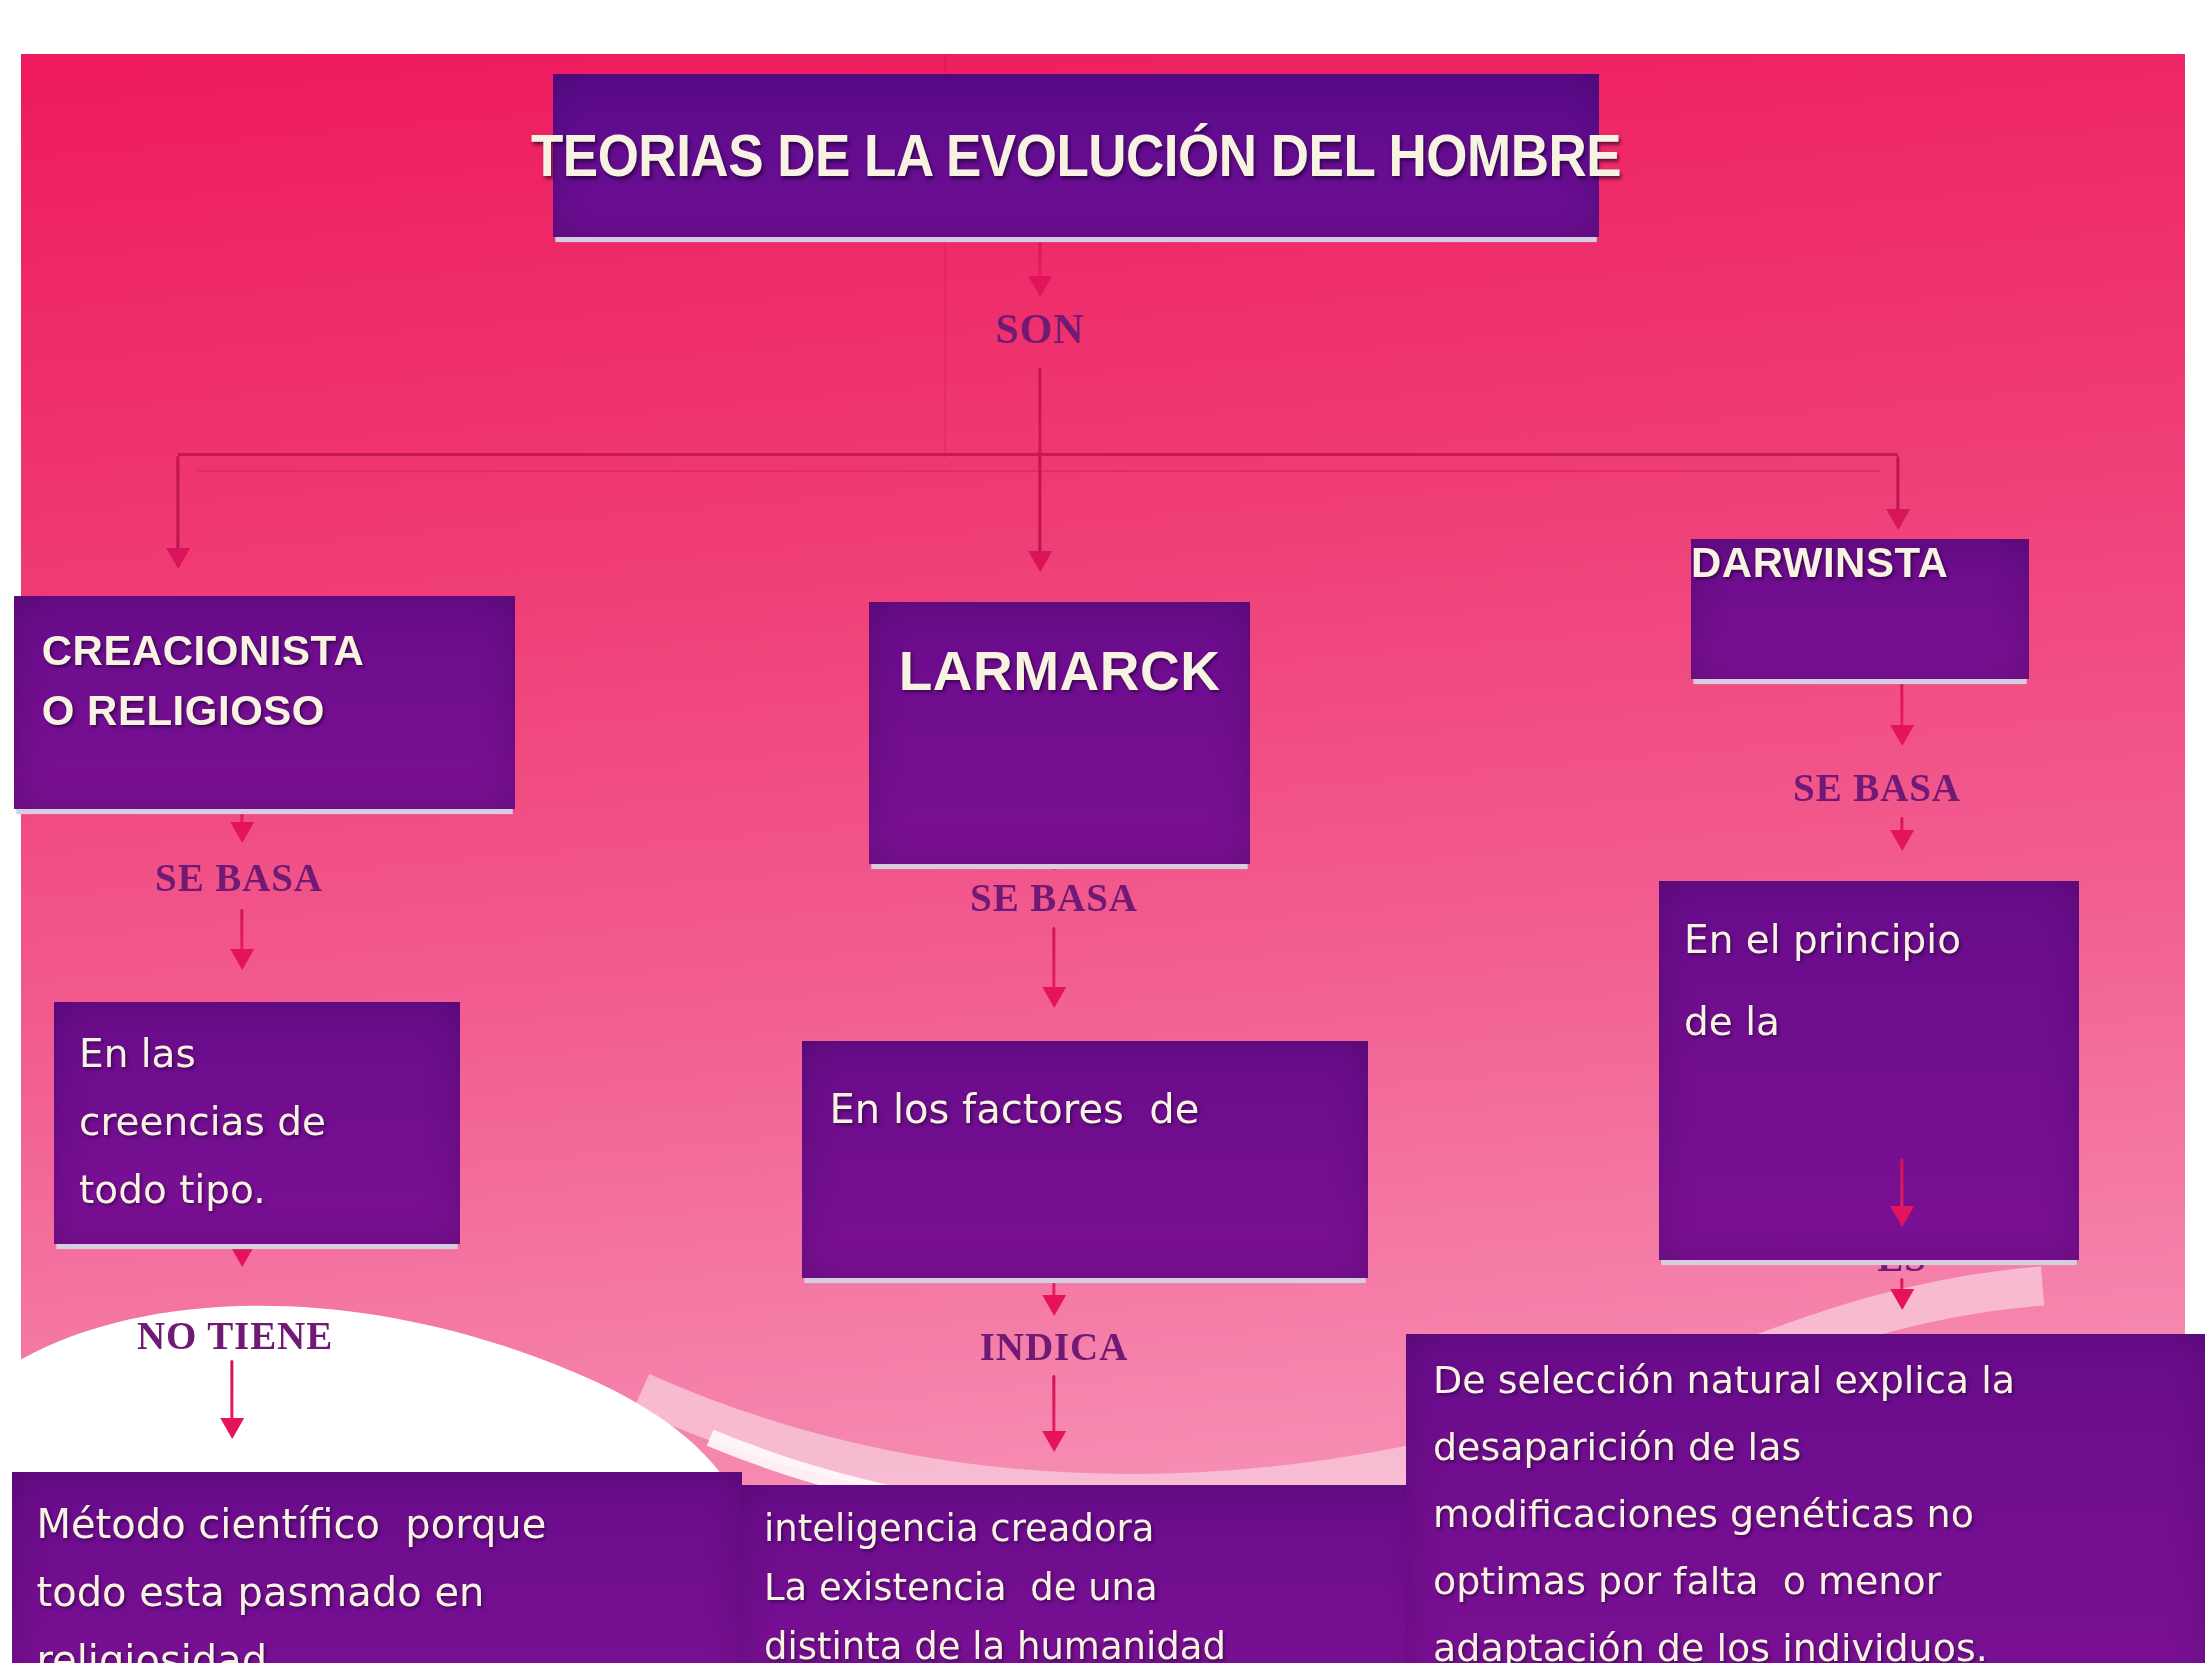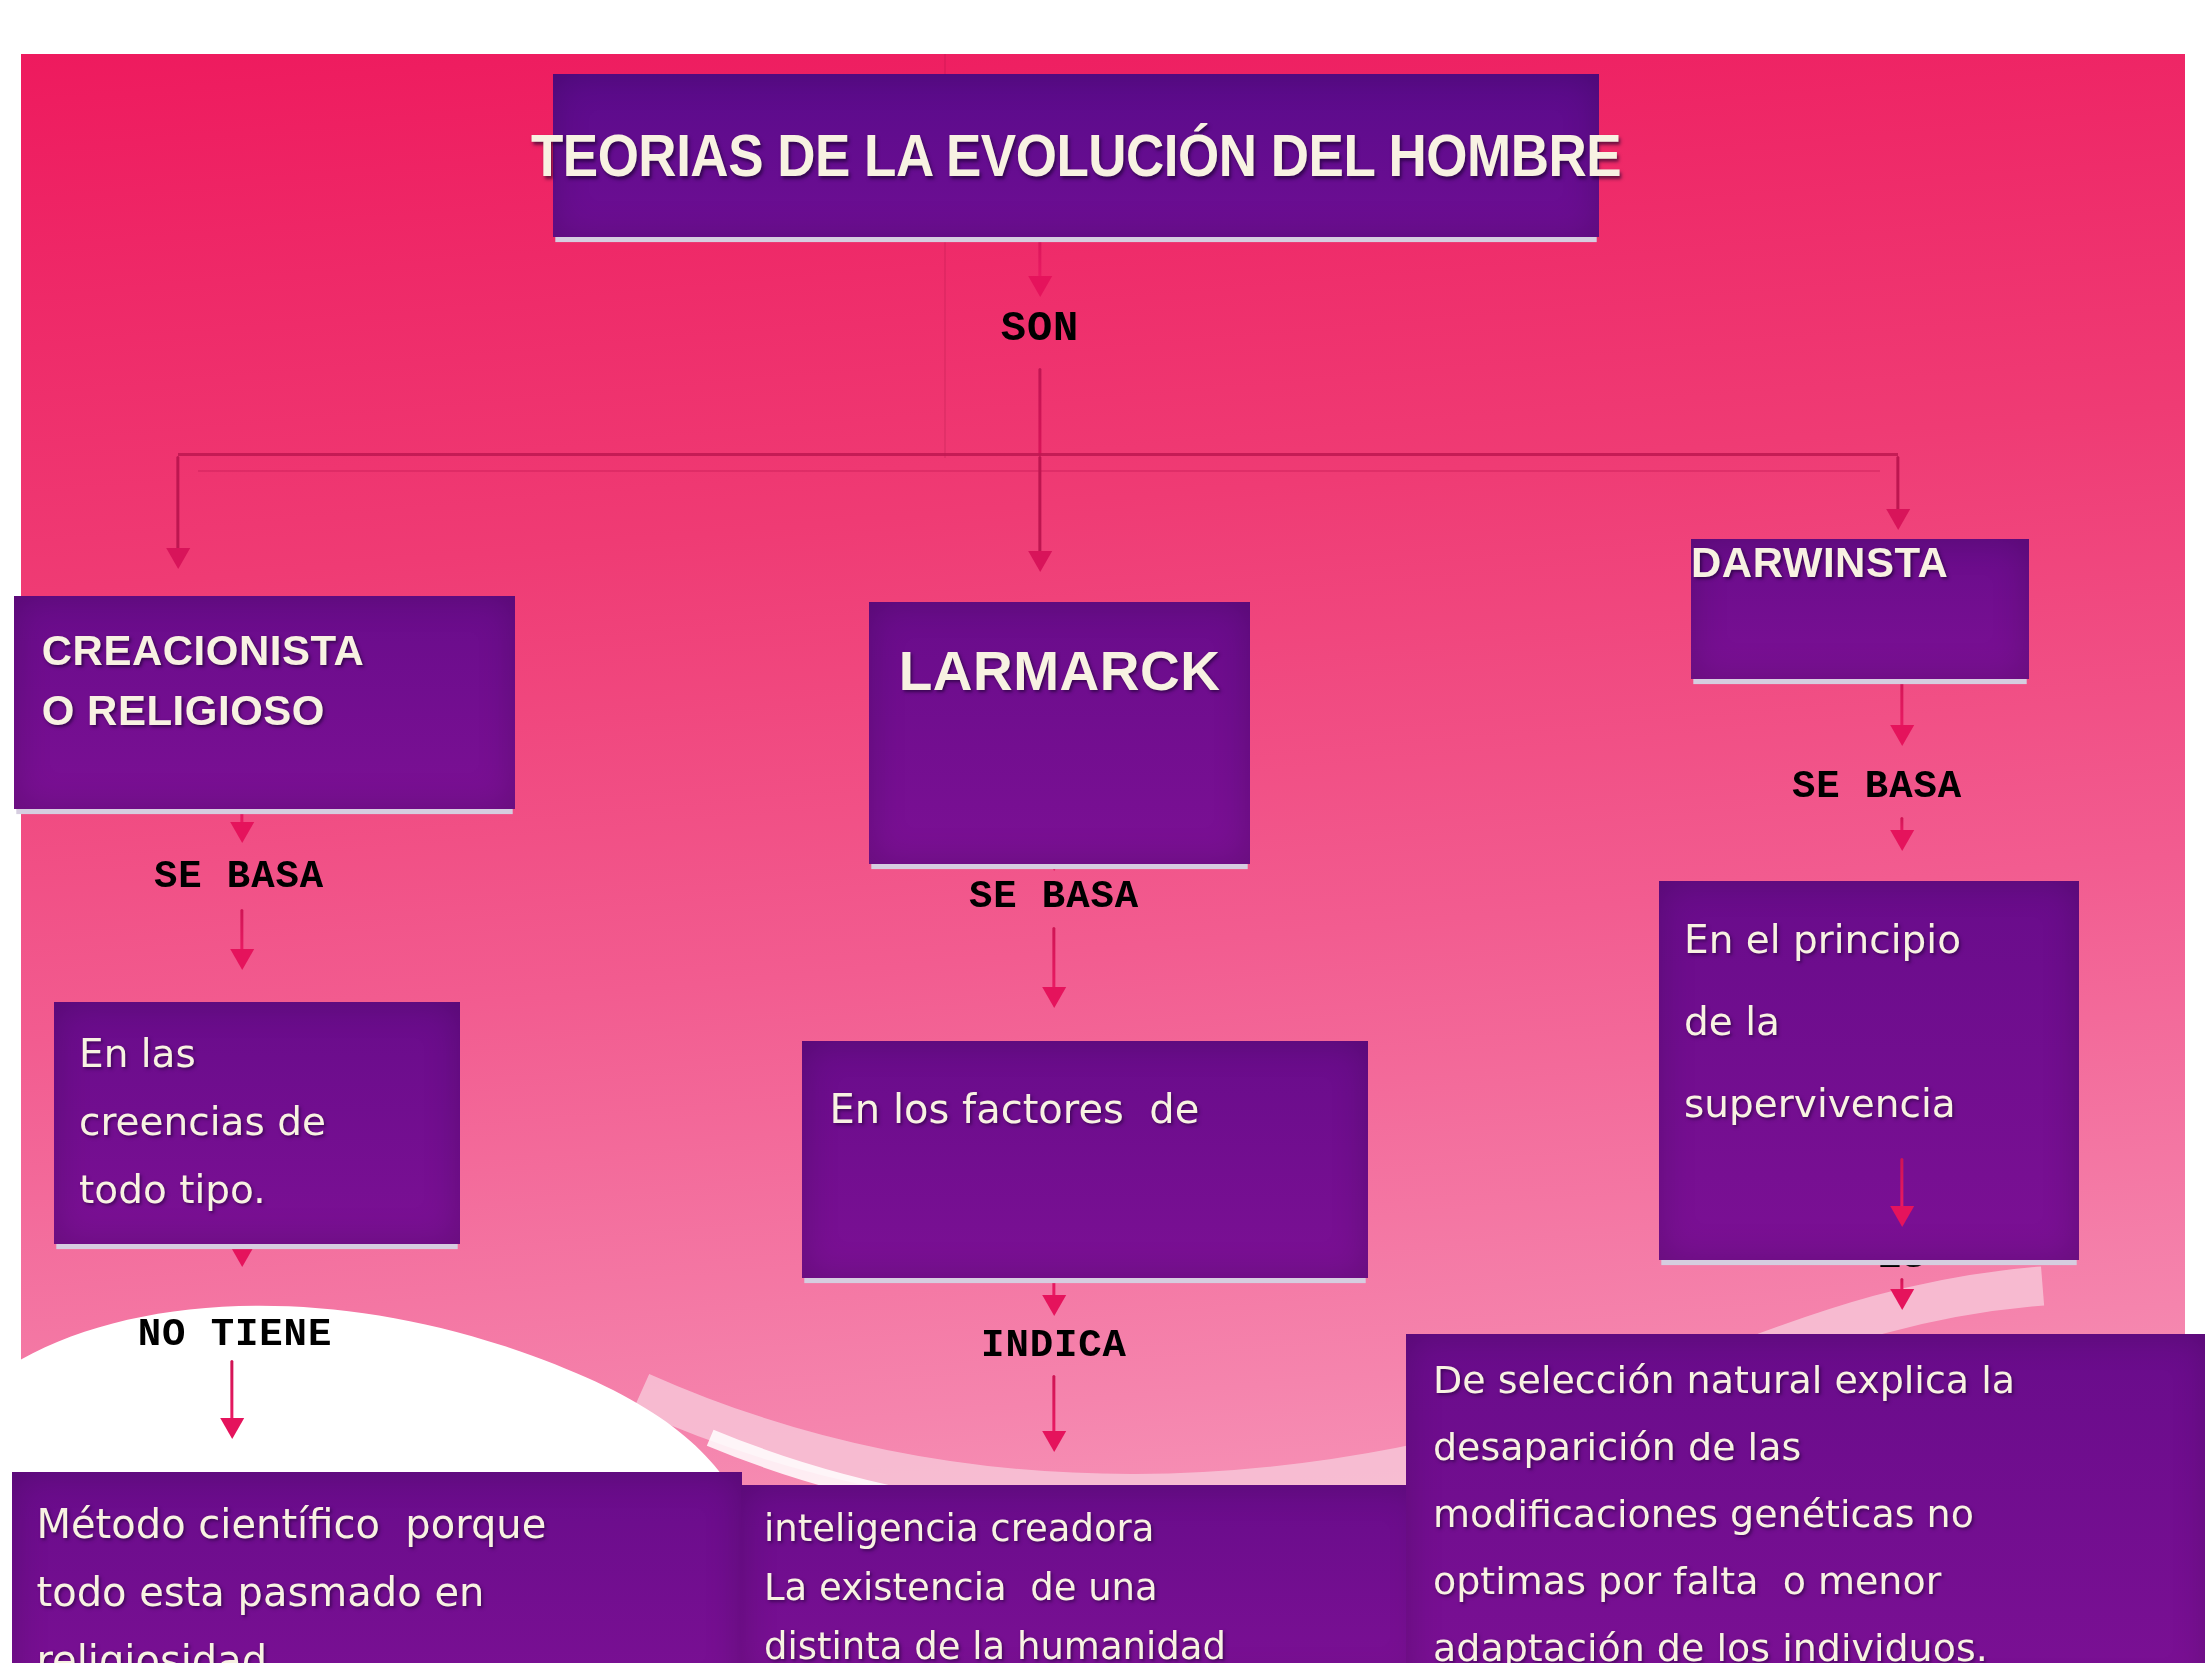--- a/index.html
+++ b/index.html
@@ -20,22 +20,22 @@
   .hdrtxt{font-family:"Liberation Sans",sans-serif;font-weight:bold;letter-spacing:0.5px;
           text-shadow:1.8px 2.3px 3.2px rgba(20,0,40,.6);white-space:pre;}
 
   .title-box{left:553px;top:45px;width:1046px;height:163px;
              background:linear-gradient(180deg,#5a0b8b,#6e0e93);
              display:flex;align-items:center;justify-content:center;}
   .title-box .hdrtxt{font-size:53px;letter-spacing:-0.5px;transform:scaleY(1.12);}
 
   
   .lbl{position:absolute;z-index:2;transform:translateX(-50%);white-space:pre;
-       font-family:Liberation Mono, monospace;font-weight:600;font-size:39px;
-       color:#000000;letter-spacing:0.9px;}
+       font-family:Liberation Serif, serif;font-weight:600;font-size:39px;
+       color:#701a75;letter-spacing:0.9px;}
 
   
   .rail{position:absolute;z-index:1;height:3.2px;background:#bd1650;opacity:.85;}
   .rail.soft{height:1.8px;opacity:.32;}
   .stemline{position:absolute;z-index:1;width:3.2px;transform:translateX(-50%);
             background:linear-gradient(180deg,#c01552,#d81559);border-radius:1.8px;}
 
   
   .arrow{position:absolute;z-index:2;width:27.6px;transform:translateX(-50%);}
   .arrow .stem{position:absolute;left:50%;transform:translateX(-50%);top:0;width:3.7px;
@@ -171,21 +171,20 @@
   </div>
   <div class="lbl" style="left:1877px;top:765px">SE BASA</div>
   <div class="arrow" style="left:1902px;top:817px;height:34px">
     <div class="stem"></div>
       <div class="head"></div>
   </div>
 
   <div class="box" style="left:1659px;top:852px;width:395px;height:361px;padding:18.4px 0 0 25px;font-size:39px">
     <div class="line" style="line-height:82px">En el principio</div>
     <div class="line" style="line-height:82px">de la</div>
-    <div class="line" style="line-height:82px">supervivencia</div>
   </div>
 
   <div class="arrow" style="left:1902px;top:1158px;height:69px;z-index:4">
     <div class="stem"></div>
       <div class="head"></div>
   </div>
   <div class="lbl" style="left:1902px;top:1235px">ES</div>
   <div class="arrow" style="left:1902px;top:1278px;height:32px">
     <div class="stem"></div>
       <div class="head"></div>

